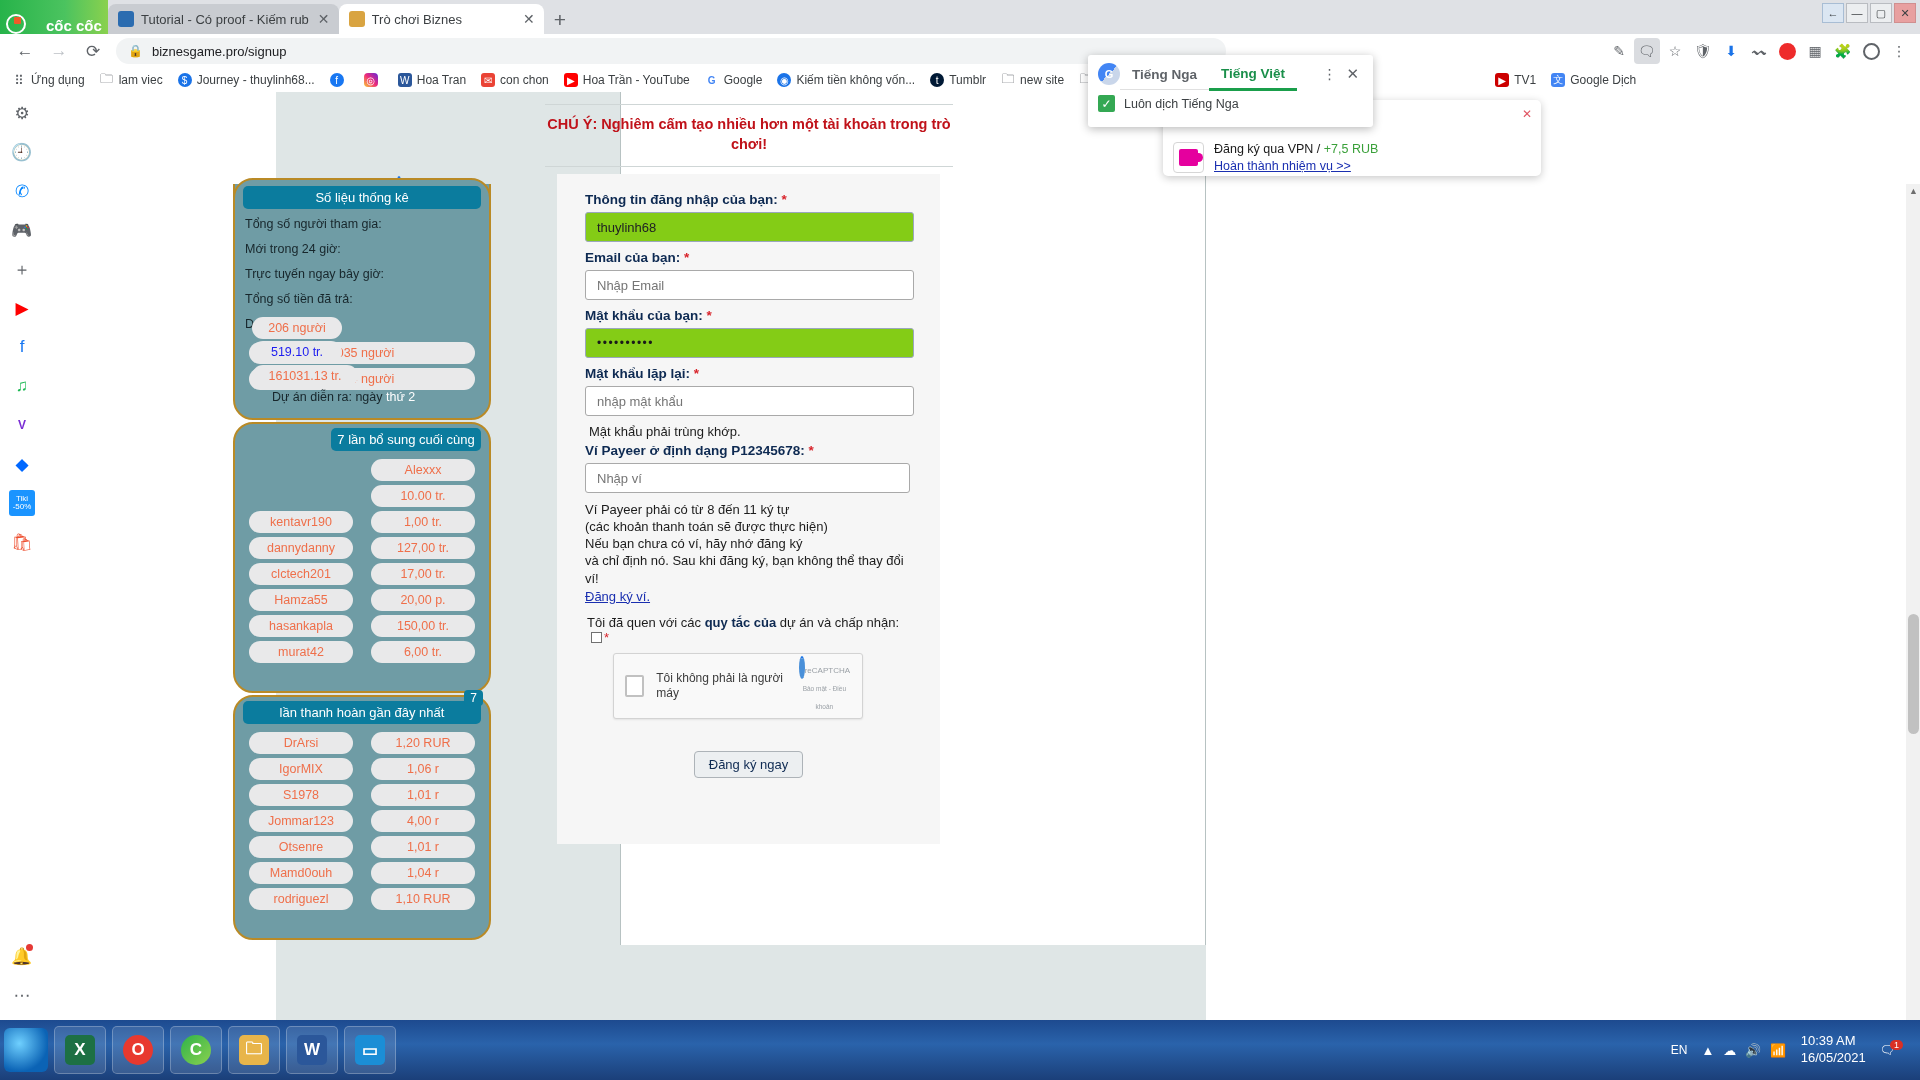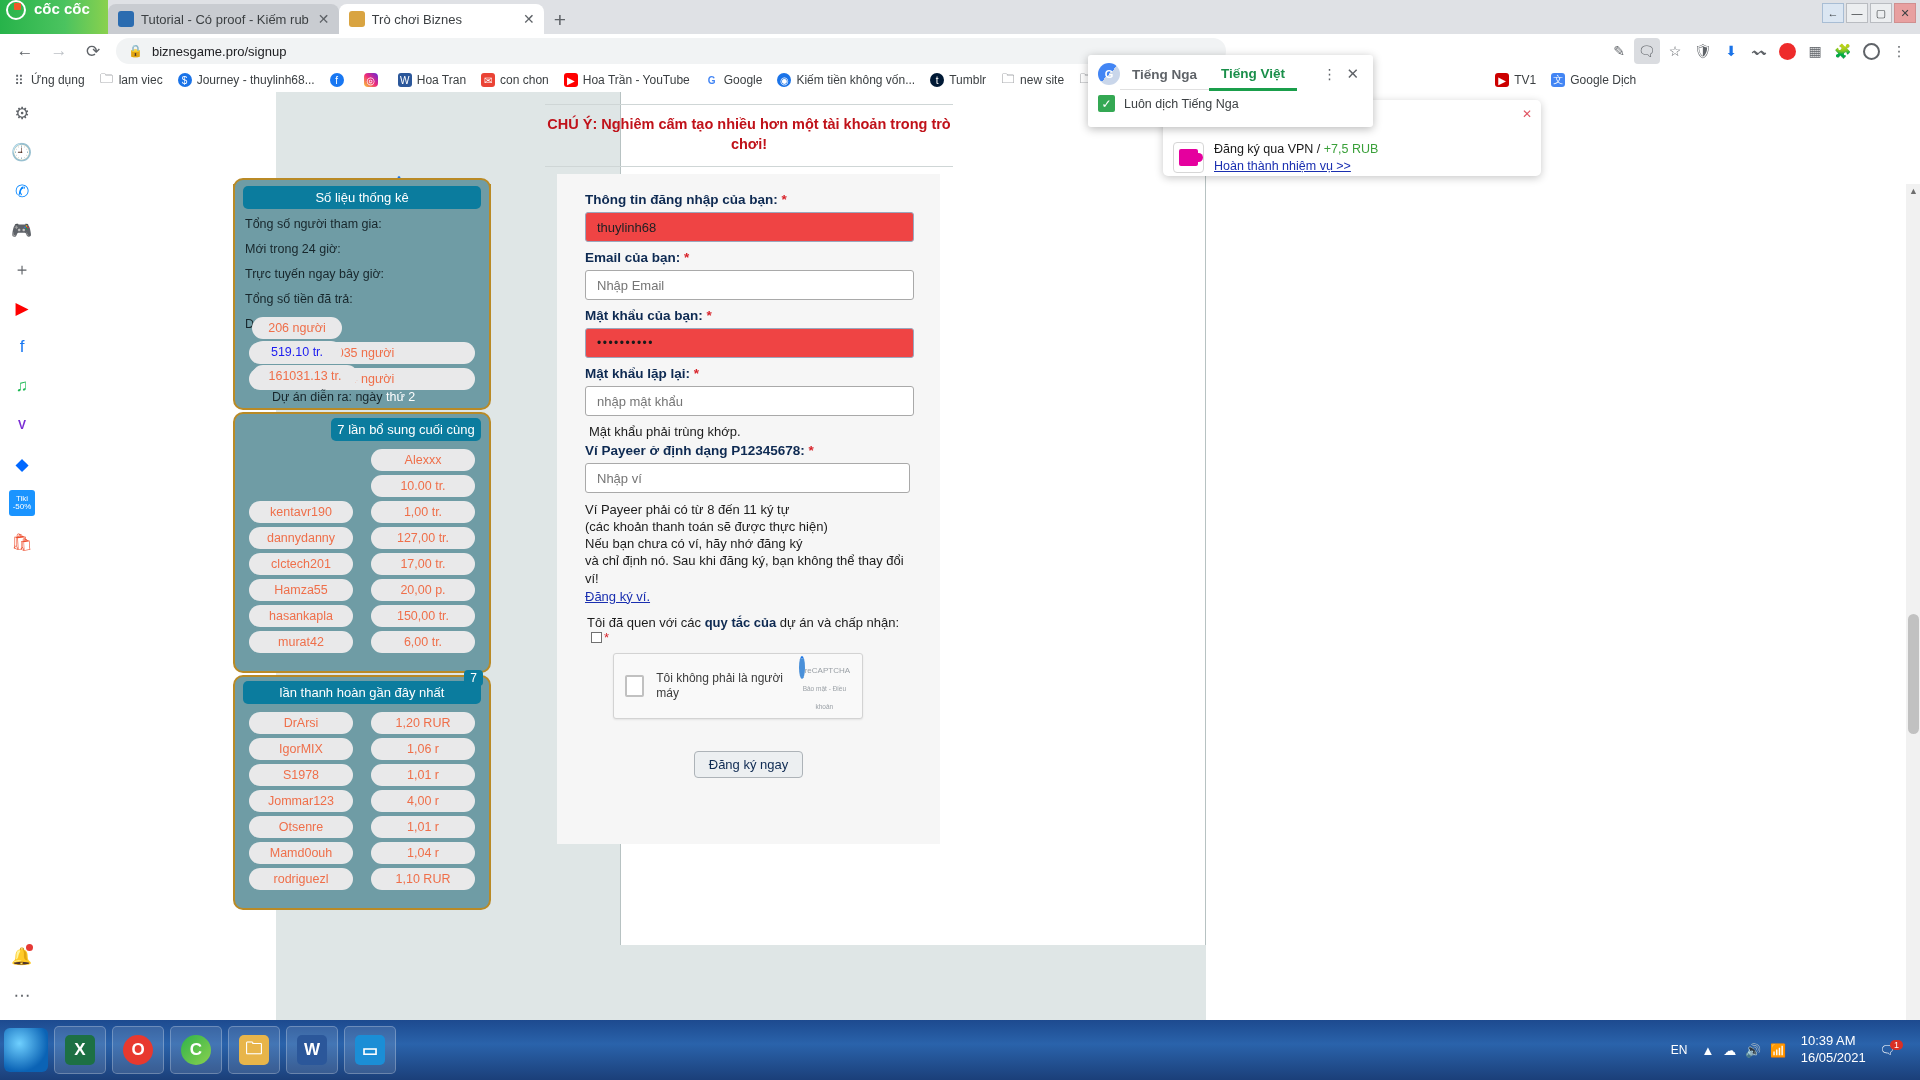--- a/index.html
+++ b/index.html
@@ -14,21 +14,21 @@
 
   
   .tabstrip {
     position: absolute; top: 0; left: 0; width: 1920px; height: 34px;
     background: #dfe1e5;
     display: flex; align-items: flex-end;
   }
   .brand {
     width: 108px; height: 34px;
     background: linear-gradient(90deg,#27b34a 0%, #4bc35f 60%, #8ad14e 100%);
-    display: flex; align-items: flex-start; gap: 8px; padding-left: 6px;
+    display: flex; align-items: flex-end; gap: 20px; padding-left: 6px;
     color: #fff; font-size: 15px; font-weight: bold;
   }
   .brand .logo {
     width: 20px; height: 20px; border-radius: 50%;
     border: 2px solid #fff; position: relative; flex: none;
   }
   .brand .logo::after {
     content: ""; position: absolute; left: 6px; top: 1px;
     width: 7px; height: 7px; background: #f05a28; border-radius: 1px;
   }
@@ -149,22 +149,22 @@
   .rail-bottom { margin-top: auto; display:flex; flex-direction: column; gap: 13px;
                  align-items:center; padding-bottom: 12px; }
   .bell-dot { position: absolute; right: 2px; top: 1px; width: 7px; height: 7px;
               border-radius: 50%; background: #e53935; }
 
   
   .side-widgets { position: absolute; left: 233px; top: 92px; width: 258px; }
 
   .panel {
     position: relative; margin-bottom: 2px;
-    background: #6f9ca5; border: 2px solid #b98a26; border-radius: 10px;
-    padding: 6px 8px 14px 8px; color: #1c2b2e;
+    background: #6f9ca5; border: 2px solid #b98a26; border-radius: 20px;
+    padding: 6px 8px 24px 8px; color: #1c2b2e;
   }
   .panel-head {
     background: #0b7c9e; color: #ffffff; font-size: 13px;
     text-align: center; padding: 4px 0; border-radius: 5px; margin-bottom: 8px;
   }
   .stat-line { font-size: 12.5px; color: #17262b; margin: 0 0 11px 2px; }
   .pill {
     background: #e9e9ea; border-radius: 13px; text-align: center;
     color: #ef6f4a; font-size: 12.5px; padding: 4px 0; margin: 0 6px 4px 6px;
   }
@@ -217,21 +217,21 @@
     position: absolute; left: 557px; top: 82px; width: 383px; height: 670px;
     background: #f6f6f6; padding: 14px 28px 10px 28px;
   }
   .flabel { font-size: 13.5px; font-weight: bold; color: #0e2a52; margin: 4px 0 5px 0; }
   .flabel .req { color: #d8232a; }
   .finput {
     width: 329px; height: 30px; border: 1px solid #a9a9a9; background: #ffffff;
     border-radius: 3px; padding: 0 11px; font-size: 13px; color: #202124;
     display: flex; align-items: center; margin-bottom: 8px;
   }
-  .finput.filled { background: #ef4444; border-color: #9aa7bd; }
+  .finput.filled { background: #84cc16; border-color: #9aa7bd; }
   .finput.ph { color: #757575; }
   .finput.dots { letter-spacing: 1.5px; font-size: 12px; color: #1a1a1a; }
   .hint { font-size: 13px; color: #1c1c1c; margin: 2px 0 4px 4px; }
   .hint2 { font-size: 13px; color: #1c1c1c; line-height: 1.32; }
   .link { color: #1a2fb0; text-decoration: underline; font-size: 13px; }
   .terms { font-size: 13px; color: #1c1c1c; margin: 10px 0 8px 2px; }
   .terms b { color: #0e2a52; }
   .terms .cb { display: inline-block; width: 11px; height: 11px; border: 1px solid #707070;
                background: #fff; vertical-align: -1px; margin: 0 2px 0 4px; }
   .terms .req { color: #d8232a; }

